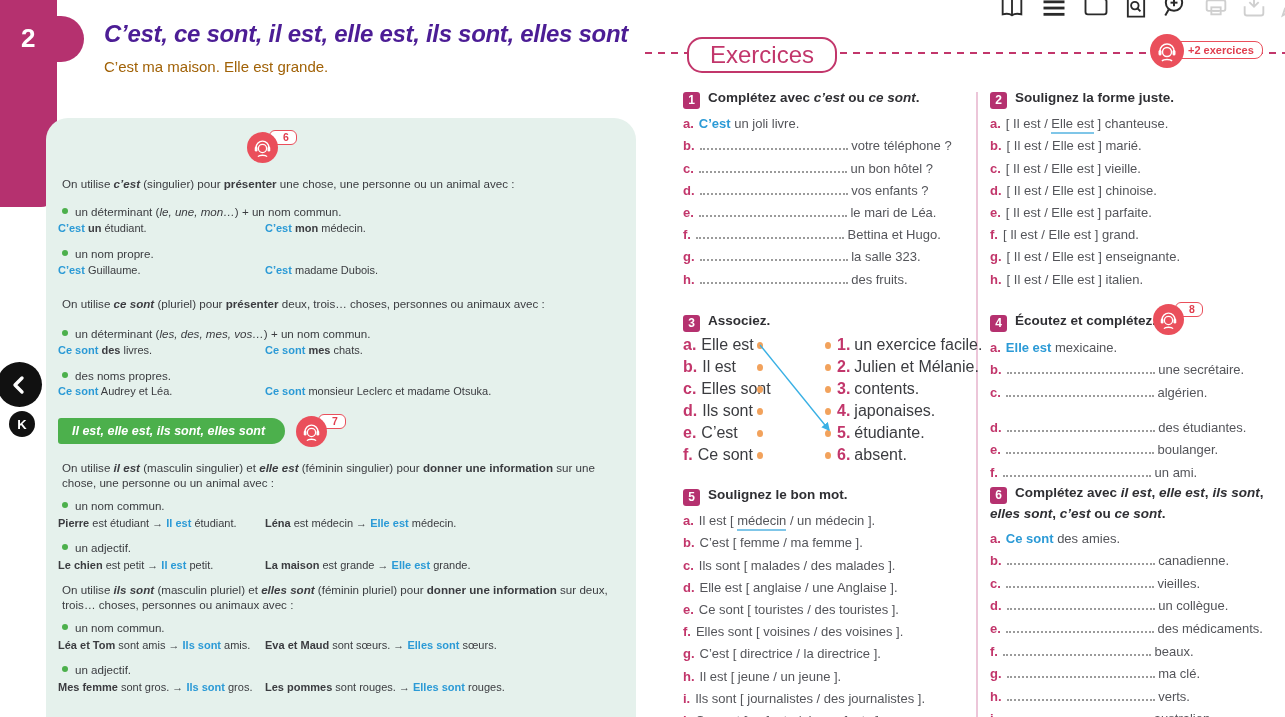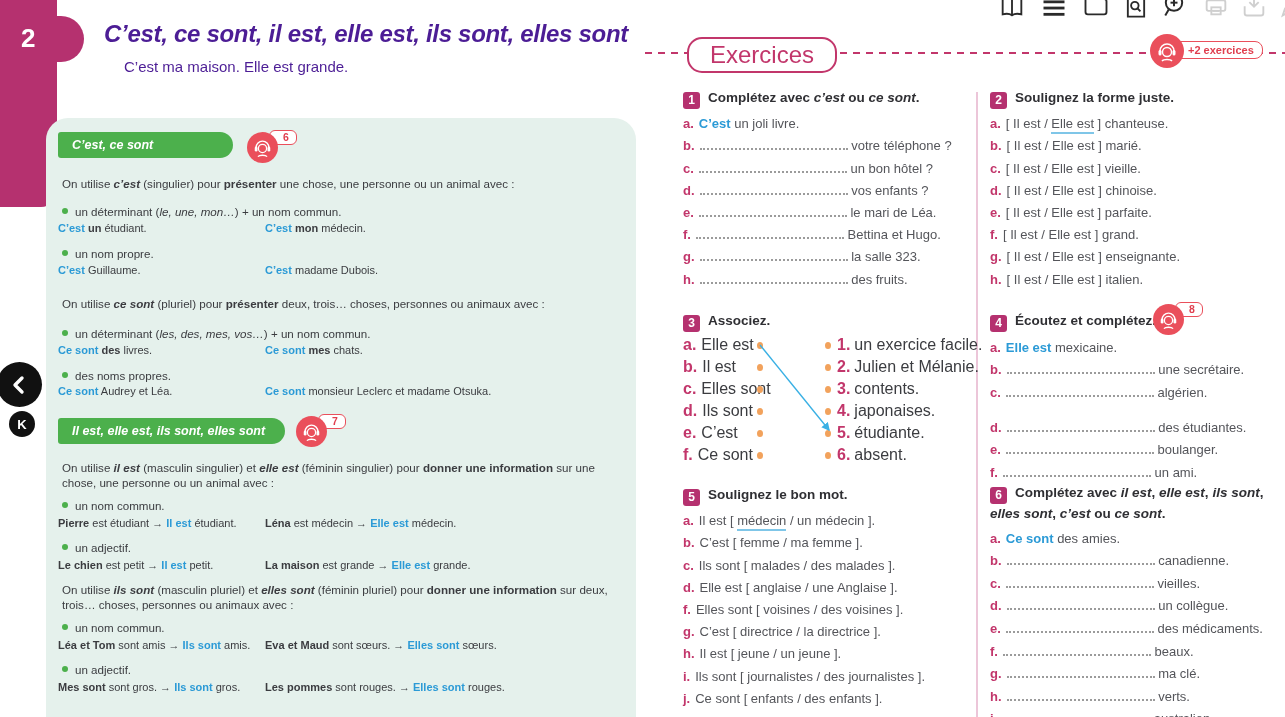--- a/index.html
+++ b/index.html
@@ -16,21 +16,21 @@
             background:#111;color:#fff;font-weight:700;font-size:13px;display:flex;
             align-items:center;justify-content:center;}
   
   .accent-col{position:absolute;left:0;top:0;width:57px;height:207px;background:#b5316f;
               border-radius:0 0 16px 0;}
   .lesson-tab{position:absolute;left:0;top:16px;width:84px;height:46px;background:#b5316f;
               border-radius:0 23px 23px 0;}
   .lesson-num{display:block;padding-left:21px;line-height:44px;color:#fff;font-size:26px;font-weight:700;}
   .page-title{position:absolute;left:104px;top:20px;font-size:24px;font-weight:700;font-style:italic;
               color:#4c1d95;letter-spacing:-0.3px;}
-  .page-subtitle{position:absolute;left:104px;top:58px;font-size:15px;color:#4c1d95;margin-left:20px;}
+  .page-subtitle{position:absolute;left:104px;top:58px;font-size:15px;color:#a16207;}
   
   .panel{position:absolute;left:46px;top:118px;width:590px;height:599px;background:#e5f1ec;
          border-radius:22px 22px 0 0;}
   .pill{position:absolute;left:12px;height:26px;background:#4cb04c;color:#fff;font-weight:700;
         font-style:italic;font-size:12.5px;line-height:26px;padding-left:14px;
         border-radius:3px 13px 13px 3px;box-sizing:border-box;}
   .p-row{position:absolute;left:16px;width:570px;font-size:11.6px;line-height:15px;color:#3b3c40;}
   .ex2col{position:absolute;left:12px;width:570px;display:grid;grid-template-columns:207px auto;
           font-size:11px;line-height:14px;}
   .excol{white-space:nowrap;}
@@ -154,21 +154,20 @@
   </div>
 
   <div class="accent-col"></div>
   <div class="lesson-tab">
     <span class="lesson-num">2</span>
   </div>
   <div class="page-title">C’est, ce sont, il est, elle est, ils sont, elles sont</div>
   <div class="page-subtitle">C’est ma maison. Elle est grande.</div>
 
   <div class="panel">
-    <div class="pill" style="top:14px;width:175px">C’est, ce sont</div>
     <div class="audio-badge" style="left:201px;top:14px">
       <span class="ab-chip">6</span>
       <span class="ab-circle">
         <svg viewBox="0 0 34 34" width="31" height="31">
             <path d="M10 17a7 7 0 0 1 14 0" stroke="#fff" fill="none" stroke-width="1.6"></path>
             <circle cx="17" cy="18" r="4.5" stroke="#fff" fill="none" stroke-width="1.4"></circle>
             <rect x="8.5" y="16" width="3" height="5.5" rx="1.5" fill="#fff"></rect>
             <rect x="22.5" y="16" width="3" height="5.5" rx="1.5" fill="#fff"></rect>
             <path d="M12 27c1.5-2 8.5-2 10 0" stroke="#fff" fill="none" stroke-width="1.4"></path>
           </svg>
@@ -224,21 +223,21 @@
         <span class="excol"><span class="sg-b">La maison</span><span class="sg-n"> est grande → </span><span class="sg-blue">Elle est</span><span class="sg-n"> grande.</span></span>
     </div>
     <div class="p-row" style="top:464px"><span class="sg-n">On utilise </span><span class="sg-bi">ils sont</span><span class="sg-n"> (masculin pluriel) et </span><span class="sg-bi">elles sont</span><span class="sg-n"> (féminin pluriel) pour </span><span class="sg-b">donner une information</span><span class="sg-n"> sur deux, trois… choses, personnes ou animaux avec :</span></div>
     <div class="p-row" style="top:502px"><span class="bullet-dot"></span><span><span class="sg-n">un nom commun.</span></span></div>
     <div class="ex2col" style="top:520px">
       <span class="excol"><span class="sg-b">Léa et Tom</span><span class="sg-n"> sont amis → </span><span class="sg-blue">Ils sont</span><span class="sg-n"> amis.</span></span>
         <span class="excol"><span class="sg-b">Eva et Maud</span><span class="sg-n"> sont sœurs. → </span><span class="sg-blue">Elles sont</span><span class="sg-n"> sœurs.</span></span>
     </div>
     <div class="p-row" style="top:544px"><span class="bullet-dot"></span><span><span class="sg-n">un adjectif.</span></span></div>
     <div class="ex2col" style="top:562px">
-      <span class="excol"><span class="sg-b">Mes sont</span><span class="sg-n"> sont gros. → </span><span class="sg-blue">Ils sont</span><span class="sg-n"> gros.</span></span>
+      <span class="excol"><span class="sg-b">Mes femme</span><span class="sg-n"> sont gros. → </span><span class="sg-blue">Ils sont</span><span class="sg-n"> gros.</span></span>
         <span class="excol"><span class="sg-b">Les pommes</span><span class="sg-n"> sont rouges. → </span><span class="sg-blue">Elles sont</span><span class="sg-n"> rouges.</span></span>
     </div>
   </div>
 
   <div class="dash-line"></div>
   <div class="exo-pill">
     <span>Exercices</span>
   </div>
   <div class="plus-badge">
     <span class="pb-chip">+2 exercices</span>
@@ -392,20 +391,21 @@
   <div class="ex-block" style="left:683px;top:485px;width:292px">
     <div class="ex-head">
       <span class="num-chip">5</span><span><span class="sg-n">Soulignez le bon mot.</span></span>
     </div>
     <div>
 
     <div class="ex-item"><span class="lt">a.</span><span><span class="sg-n">Il est [ </span><span class="sg-ul">médecin</span><span class="sg-n"> / un médecin ].</span></span></div>
         <div class="ex-item"><span class="lt">b.</span><span><span class="sg-n">C’est [ femme / ma femme ].</span></span></div>
         <div class="ex-item"><span class="lt">c.</span><span><span class="sg-n">Ils sont [ malades / des malades ].</span></span></div>
         <div class="ex-item"><span class="lt">d.</span><span><span class="sg-n">Elle est [ anglaise / une Anglaise ].</span></span></div>
+        <div class="ex-item"><span class="lt">e.</span><span><span class="sg-n">Ce sont [ touristes / des touristes ].</span></span></div>
         <div class="ex-item"><span class="lt">f.</span><span><span class="sg-n">Elles sont [ voisines / des voisines ].</span></span></div>
         <div class="ex-item"><span class="lt">g.</span><span><span class="sg-n">C’est [ directrice / la directrice ].</span></span></div>
         <div class="ex-item"><span class="lt">h.</span><span><span class="sg-n">Il est [ jeune / un jeune ].</span></span></div>
         <div class="ex-item"><span class="lt">i.</span><span><span class="sg-n">Ils sont [ journalistes / des journalistes ].</span></span></div>
         <div class="ex-item"><span class="lt">j.</span><span><span class="sg-n">Ce sont [ enfants / des enfants ].</span></span></div>
       </div>
   </div>
 
   <div class="ex-block" style="left:990px;top:483px;width:290px">
     <div class="ex-head">

